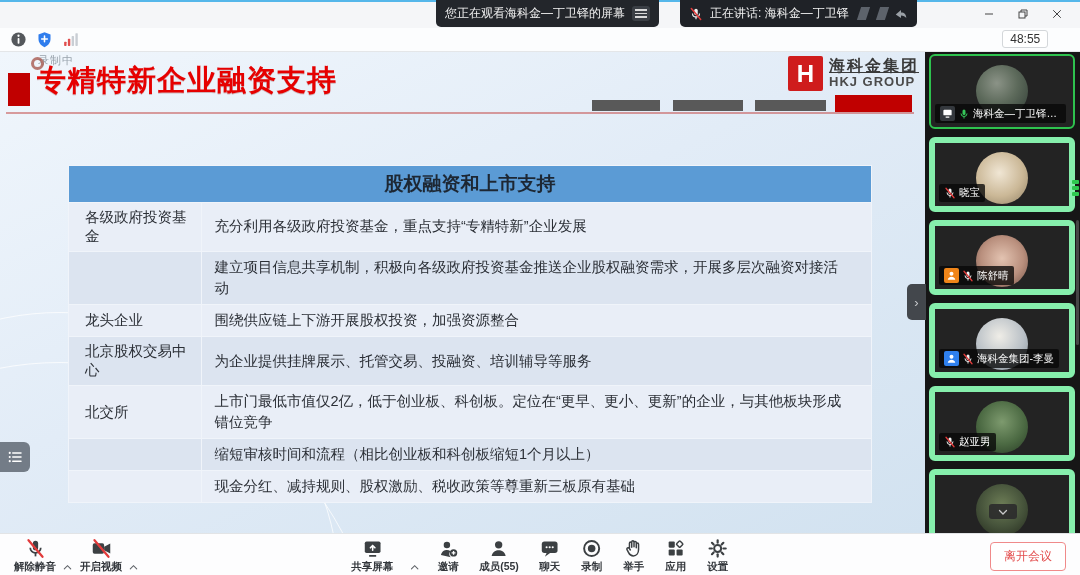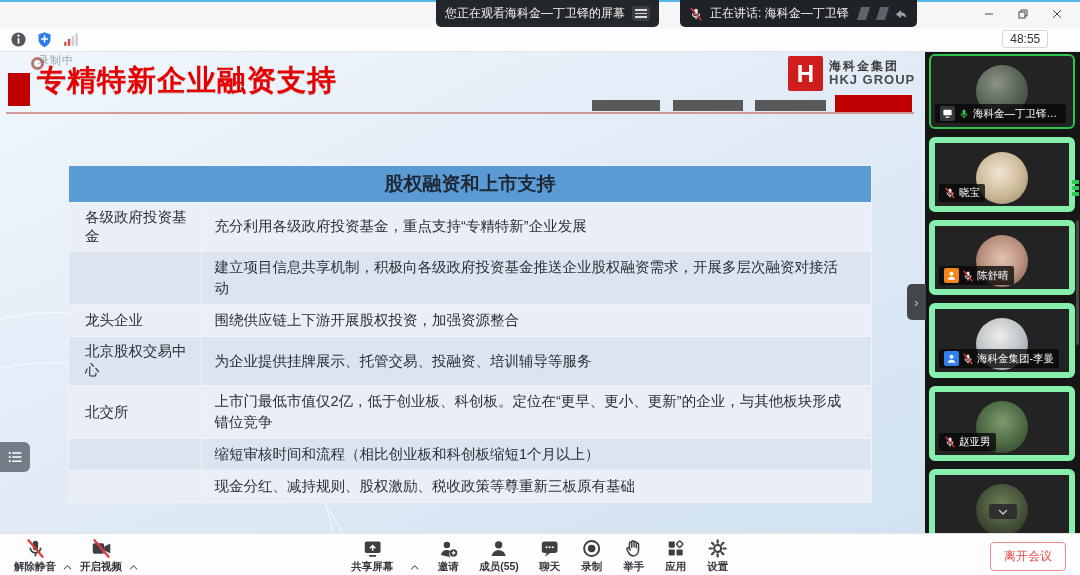--- a/index.html
+++ b/index.html
@@ -54,21 +54,21 @@
   .slide-ring { position:absolute; left:31px; top:5px; width:13px; height:13px; border-radius:50%;
                 border:3px solid #a85a50; opacity:.8; }
   .slide-watermark { position:absolute; left:38px; top:1px; font-size:11px; color:#98a3ac; letter-spacing:1px; }
   .slide-title { position:absolute; left:37px; top:9px; font-size:29px; font-weight:bold; color:#e60000;
                  letter-spacing:1px; text-shadow:0 1px 0 rgba(120,0,0,.25); }
 
   .logo { position:absolute; left:788px; top:4px; display:flex; gap:6px; align-items:center; }
   .logo-box { width:35px; height:35px; background:#cf1c1c; color:#fff; display:flex; align-items:center;
               justify-content:center; font-weight:bold; font-size:24px; border-radius:2px; }
   .logo-text { line-height:1.05; }
-  .logo-cn { font-size:12px; font-weight:bold; color:#3a3a3a; letter-spacing:2px; }
+  .logo-cn { font-size:16px; font-weight:bold; color:#3a3a3a; letter-spacing:2px;text-decoration:underline; }
   .logo-en { font-size:13px; font-weight:bold; color:#4b4b4b; letter-spacing:1px; }
 
   .bar { position:absolute; top:48px; height:11px; background:#595959; }
   .bar.b1 { left:592px; width:68px; } .bar.b2 { left:673px; width:70px; } .bar.b3 { left:755px; width:71px; }
   .bar.red { left:835px; top:43px; width:77px; height:17px; background:#c00000; }
   .redline { position:absolute; left:6px; top:60px; width:908px; height:2px; background:#c5504e; opacity:.55; }
 
   table.support { position:absolute; left:68px; top:113px; width:804px; border-collapse:collapse;
                   font-size:14.5px; color:#2b2f36; }
   table.support td, table.support th { border:1.5px solid #f0f4fa; }

